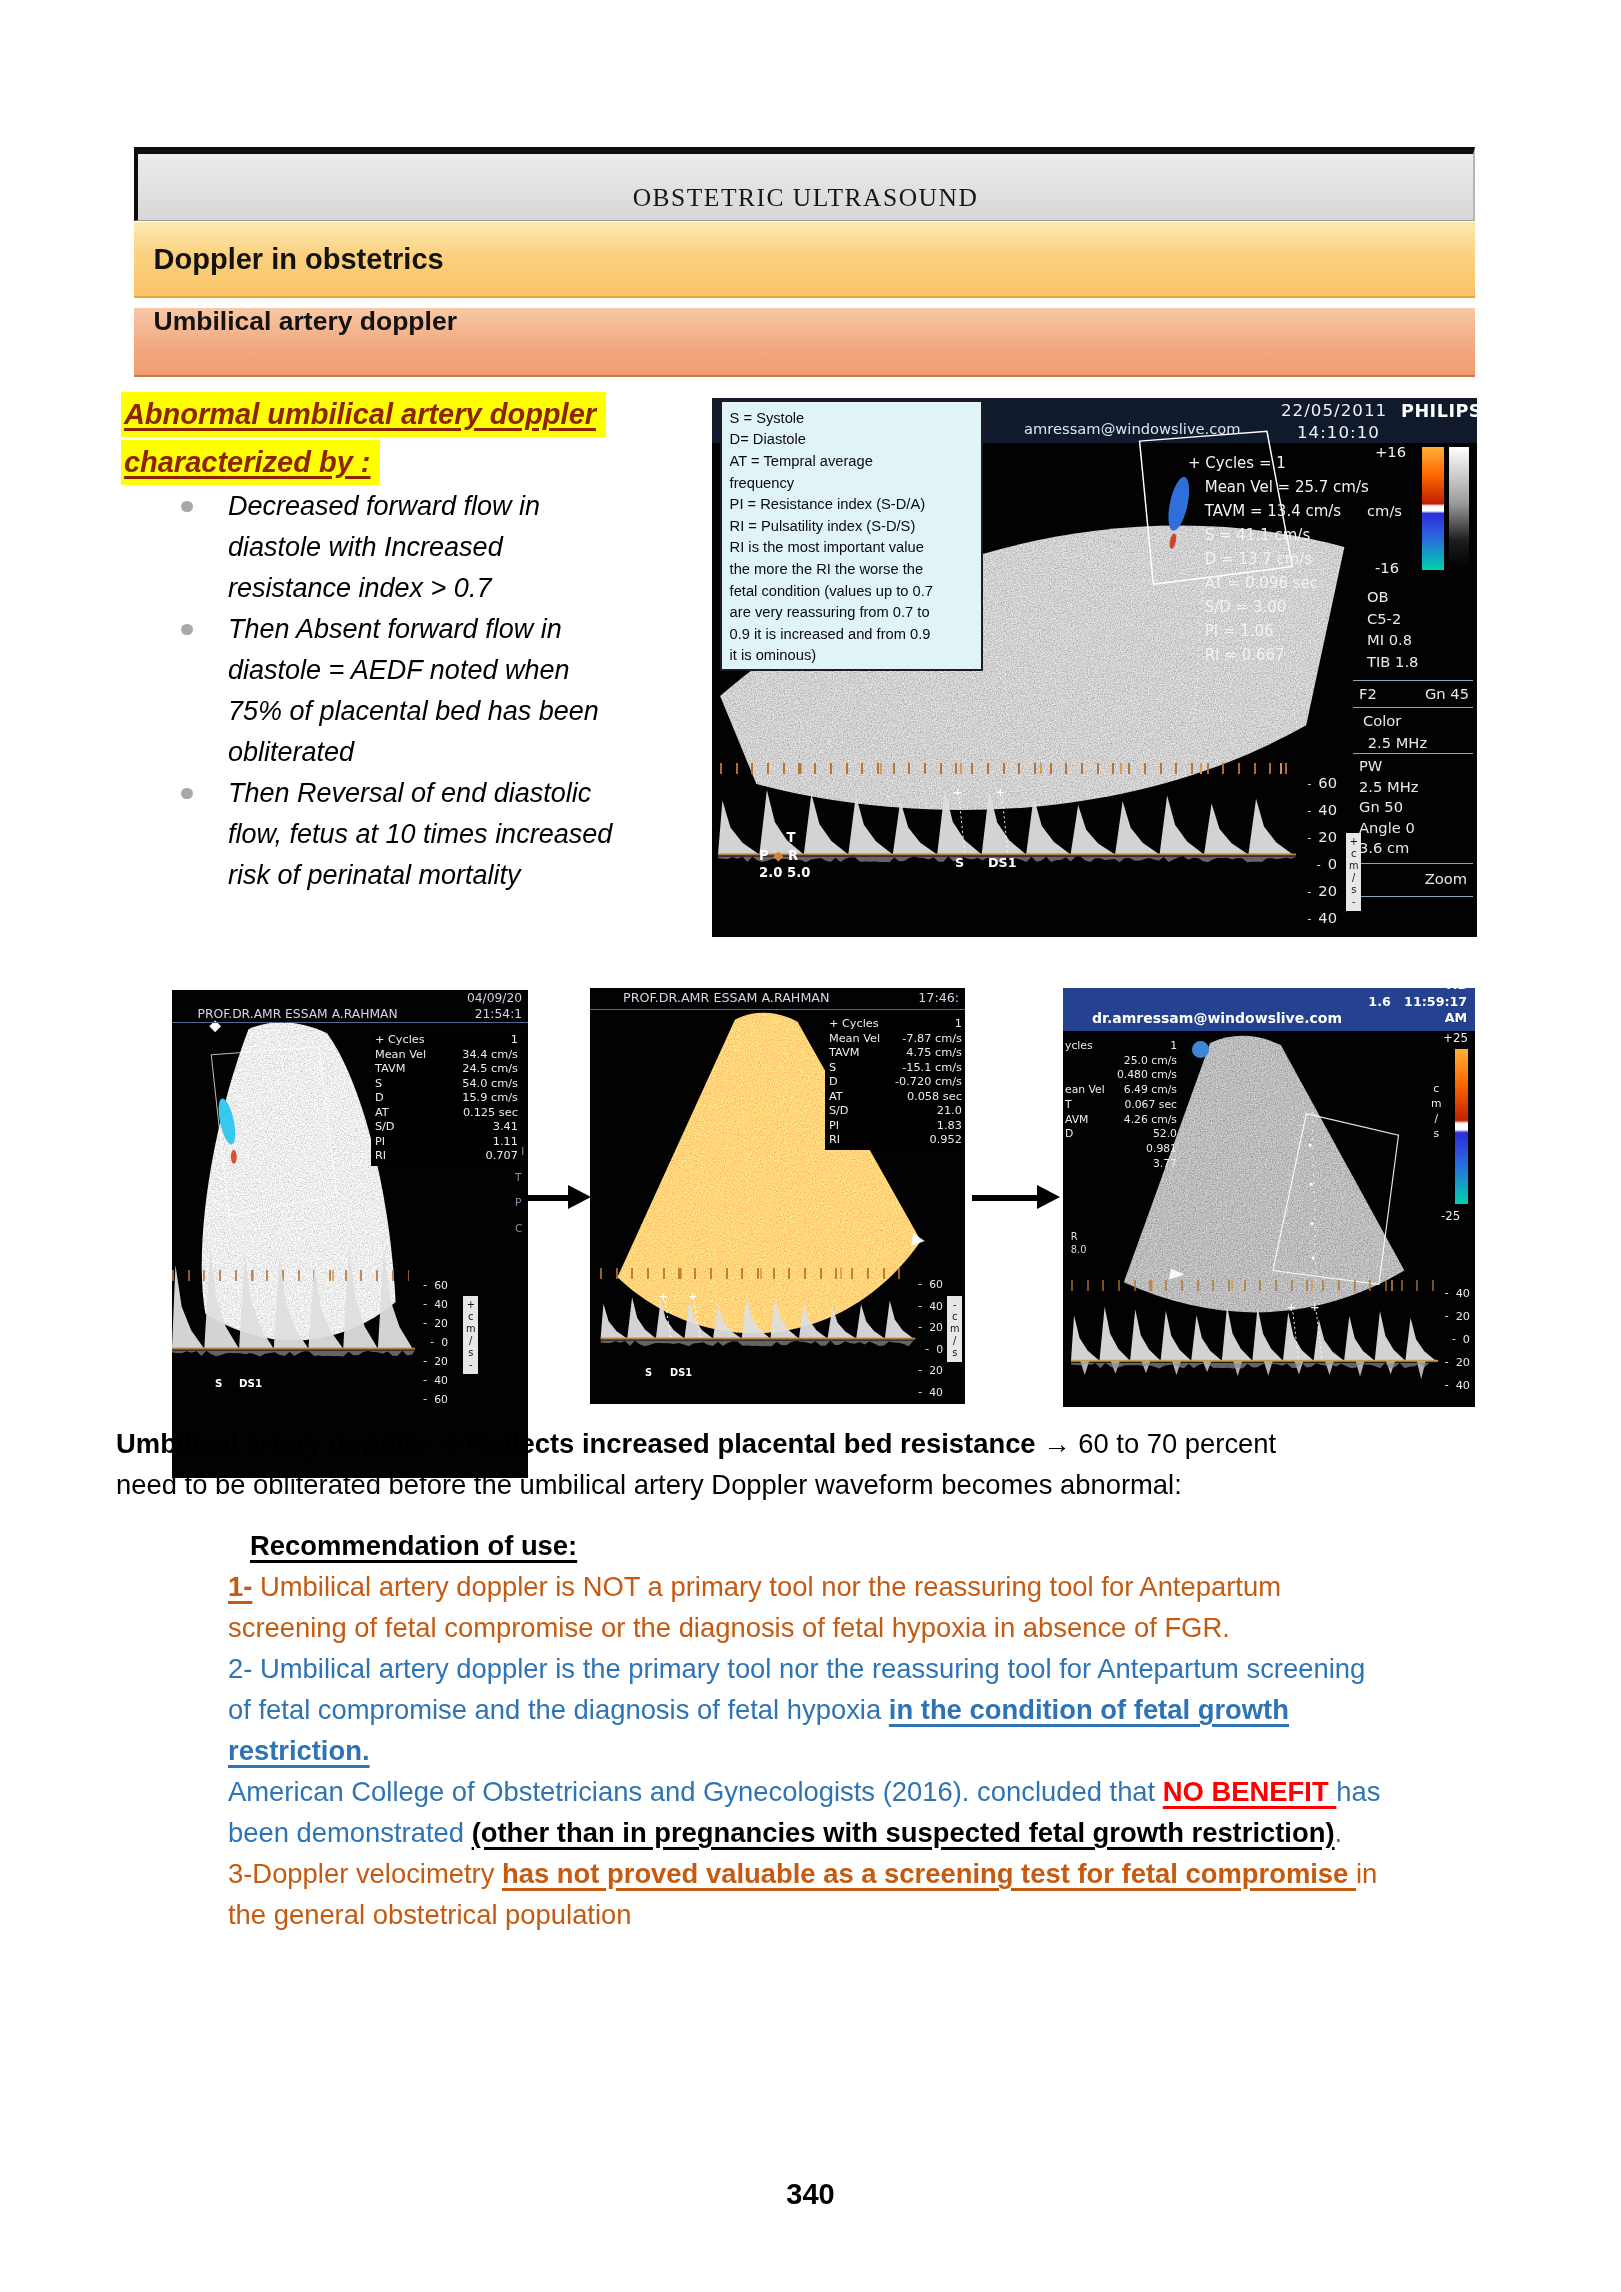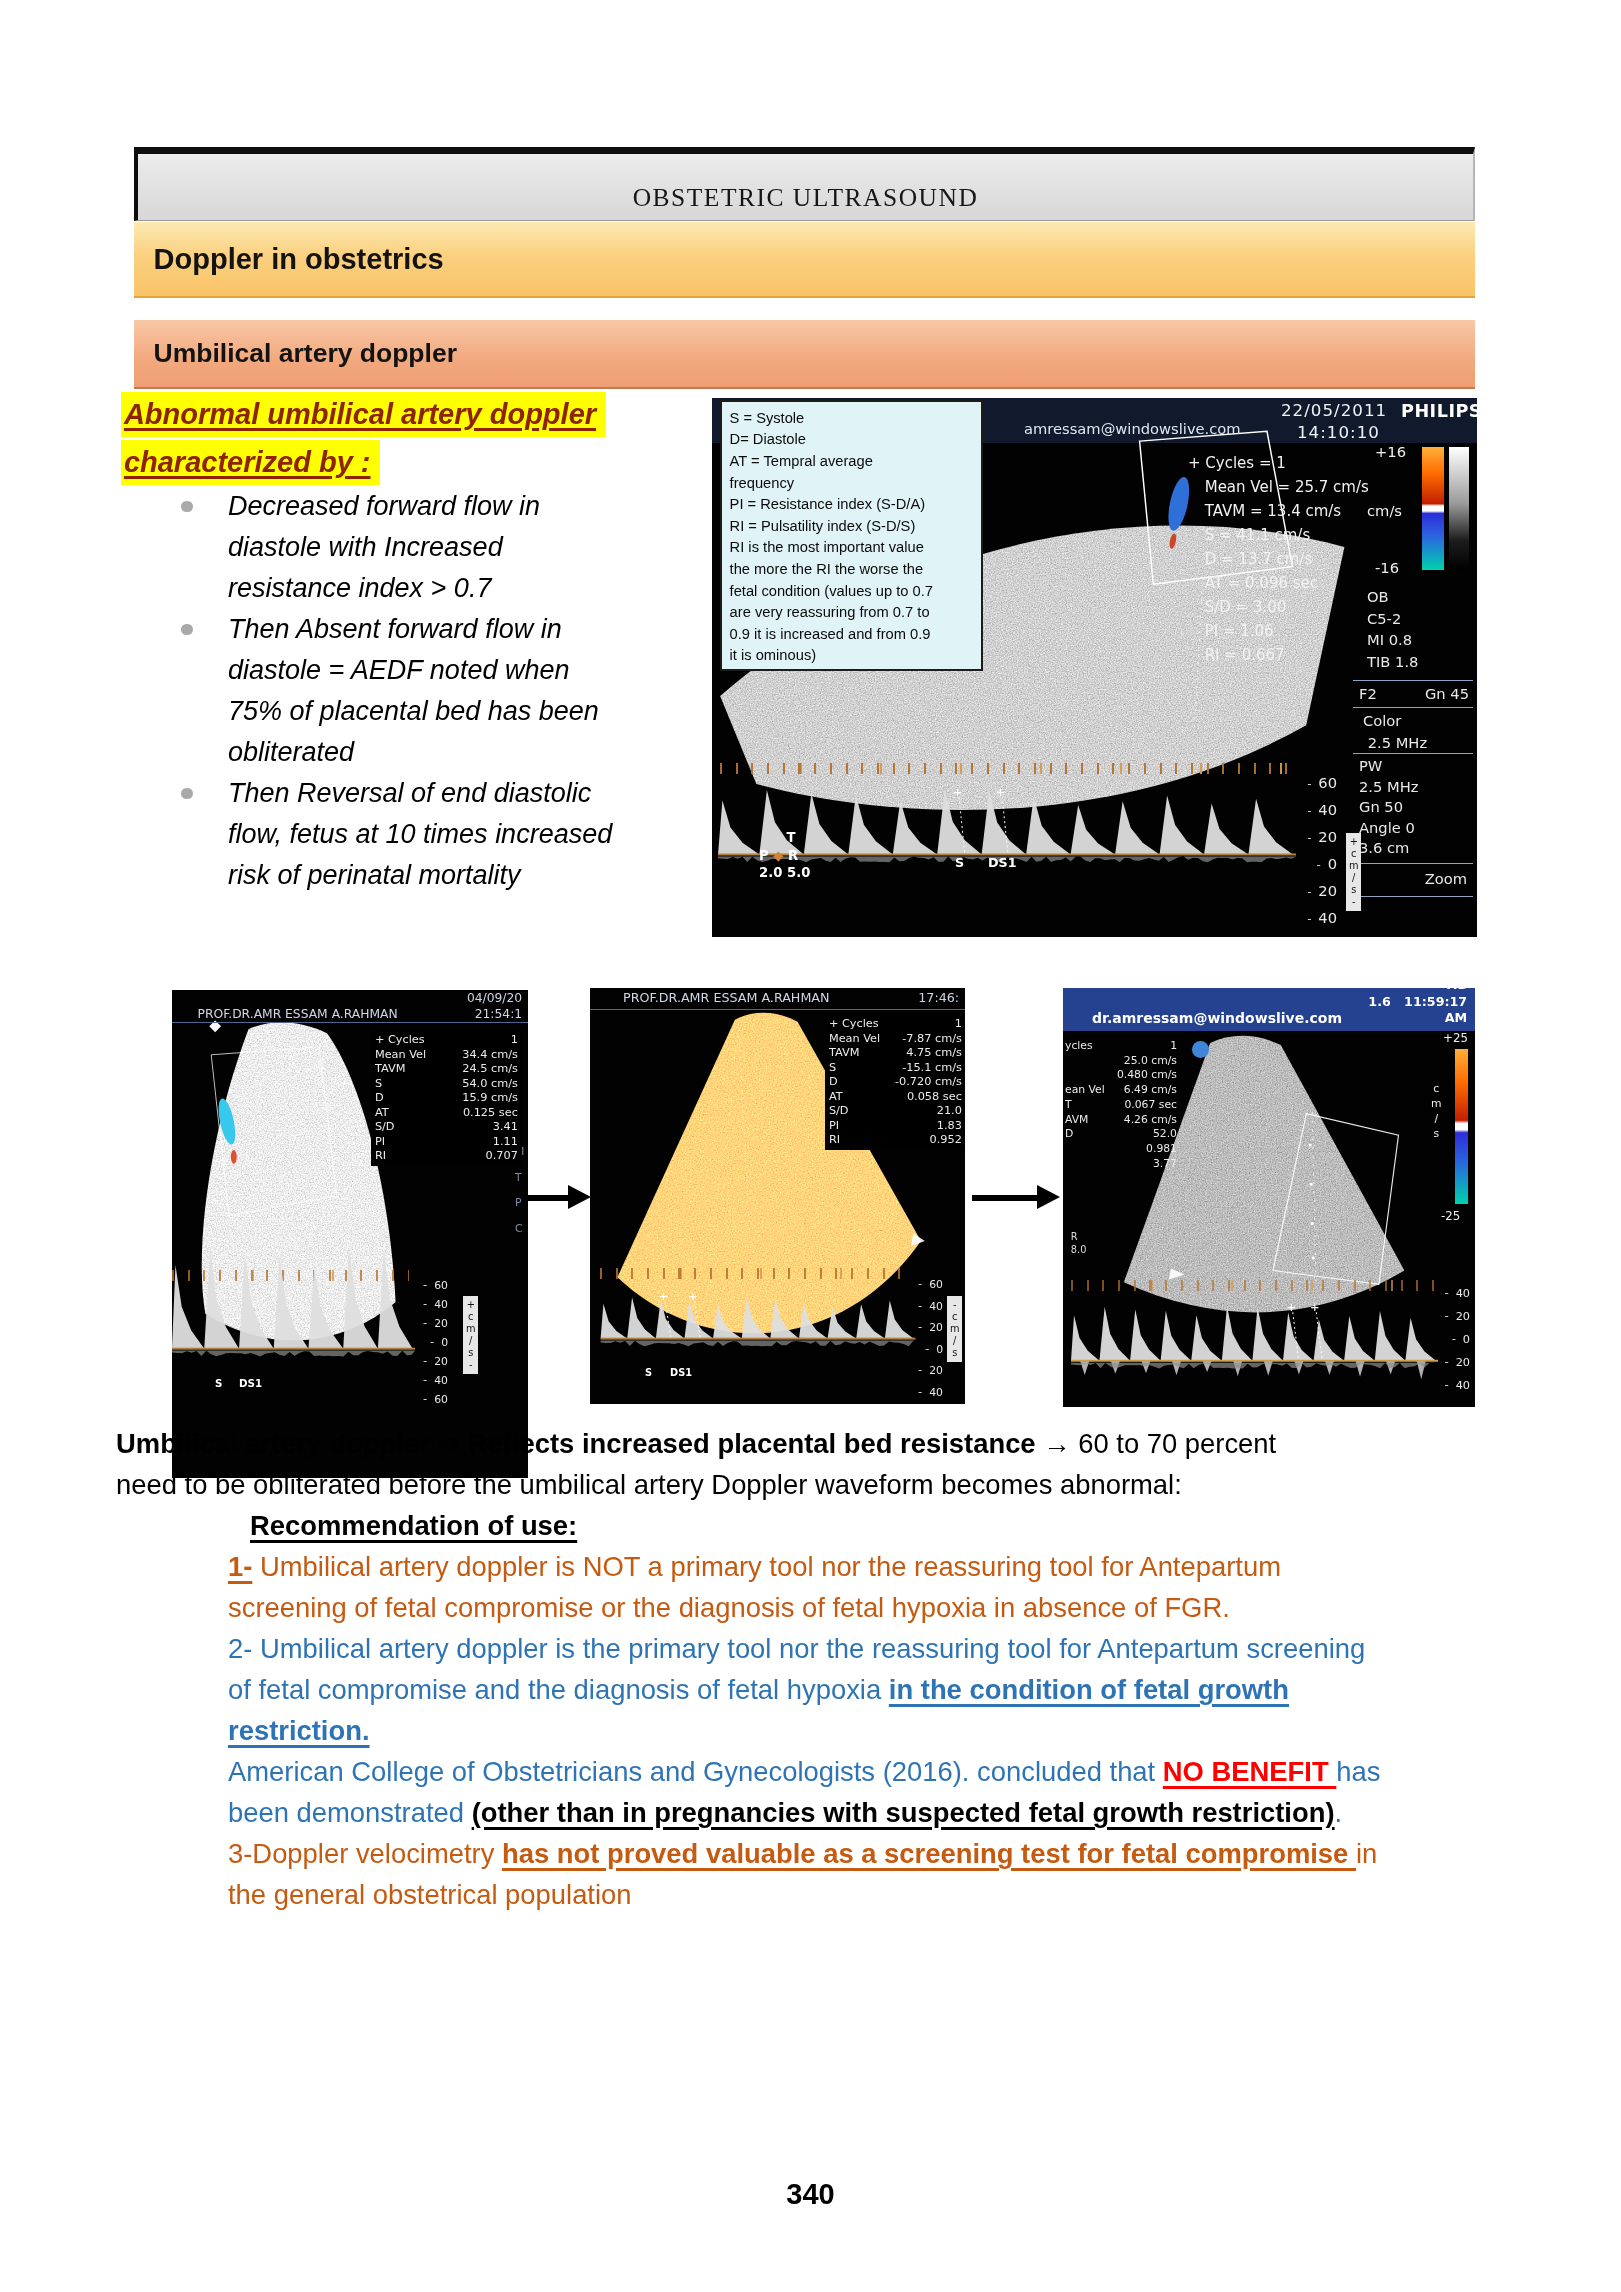--- a/index.html
+++ b/index.html
@@ -4,21 +4,21 @@
 <style>
   html,body{margin:0;padding:0;background:#fff}
   #page{position:relative;width:1621px;height:2293px;background:#fff;overflow:hidden;font-family:"Liberation Sans",sans-serif}
   .abs{position:absolute}
 
   
   #hdrbox{position:absolute;left:134px;top:147px;width:1341px;height:74px;background:linear-gradient(180deg,#ececec,#d7d7d7);border-top:7.8px solid #0d0d0d;border-left:4.9px solid #0d0d0d;border-right:2px solid #b5b5b5;border-bottom:1px solid #9a9a9a;display:flex;align-items:flex-end;justify-content:center;box-sizing:border-box}
   #hdrbox .t{font:25.5px/1 "Liberation Serif",serif;letter-spacing:1.5px;color:#161616;padding-bottom:9.8px}
   #banner1{position:absolute;left:134px;top:222px;width:1341px;height:76px;background:linear-gradient(180deg,#fdeab2 0%,#fbd080 45%,#f9c468 100%);border-bottom:2px solid #e8a33d;display:flex;align-items:center;box-sizing:border-box}
   #banner1 span{font:700 29px/1 "Liberation Sans",sans-serif;color:#131313;padding-left:19.6px}
-  #banner2{position:absolute;left:134px;top:320px;width:1341px;height:69px;background:linear-gradient(180deg,#f7c8a6 0%,#f2a87e 60%,#ef9e72 100%);border-bottom:2px solid #c27a55;display:flex;align-items:center;box-sizing:border-box}
+  #banner2{position:absolute;left:134px;top:308px;width:1341px;height:69px;background:linear-gradient(180deg,#f7c8a6 0%,#f2a87e 60%,#ef9e72 100%);border-bottom:2px solid #c27a55;display:flex;box-sizing:border-box}
   #banner2 span{font:700 26.5px/1 "Liberation Sans",sans-serif;color:#131313;padding-left:19.6px}
 
   
   .hl{position:absolute;display:inline-block;background:#ffff00;color:#8f2300;font:italic 700 29px/43px "Liberation Sans",sans-serif;padding:1px 9.8px 1px 2.9px;text-decoration:underline;text-decoration-thickness:2.5px;text-underline-offset:3.9px}
   #bullets{position:absolute;left:174px;top:486px;width:402px;margin:0;padding:0;list-style:none}
   #bullets li{position:relative;padding-left:54px;font:italic 27px/41px "Liberation Sans",sans-serif;color:#000;width:397px}
   #bullets li::before{content:"";position:absolute;left:6.9px;top:14.7px;width:11.8px;height:11.8px;border-radius:50%;background:#a9a9a9}
 
   
   .us{position:absolute;background:#020202;overflow:hidden;color:#e8e8e8}
@@ -45,21 +45,21 @@
   .gbar{position:absolute;background:linear-gradient(180deg,#ffffff 0%,#9a9a9a 46%,#1d1d1d 76%,#000 100%)}
   .vunit{position:absolute;writing-mode:vertical-rl;text-orientation:upright;color:#eee;font:10.8px/1 "DejaVu Sans",sans-serif;letter-spacing:2px}
 
   
   .flowarrow{position:absolute;top:1195px;height:5.9px;background:#000}
   .flowarrow::after{content:"";position:absolute;right:-22.5px;top:-9.8px;border-left:23.5px solid #000;border-top:12.7px solid transparent;border-bottom:12.7px solid transparent}
 
   
   #bodytext{position:absolute;left:116px;top:1423px;width:1208px;font:27.4px/41px "Liberation Sans",sans-serif;color:#000}
   #bodytext b{font-weight:700}
-  .rec{margin:0 0 0 134px;font-weight:700;text-decoration:underline;text-decoration-thickness:2.5px;text-underline-offset:4.9px}
+  .rec{margin:20px 0 0 134px;font-weight:700;text-decoration:underline;text-decoration-thickness:2.5px;text-underline-offset:4.9px}
   .bitem{margin-left:112px;width:1157px}
   .c-or{color:#c55a11}.c-bl{color:#2e74b5}.c-red{color:#ff0000}
   .u2{text-decoration:underline;text-decoration-thickness:2.5px;text-underline-offset:4.9px;font-weight:700}
   #pagenum{position:absolute;left:0;top:2180px;width:1621px;text-align:center;font:700 29px/1 "Liberation Sans",sans-serif;color:#000}
 </style>
 </head>
 <body>
 
 <svg width="0" height="0" style="position:absolute" aria-hidden="true">
   <defs>

